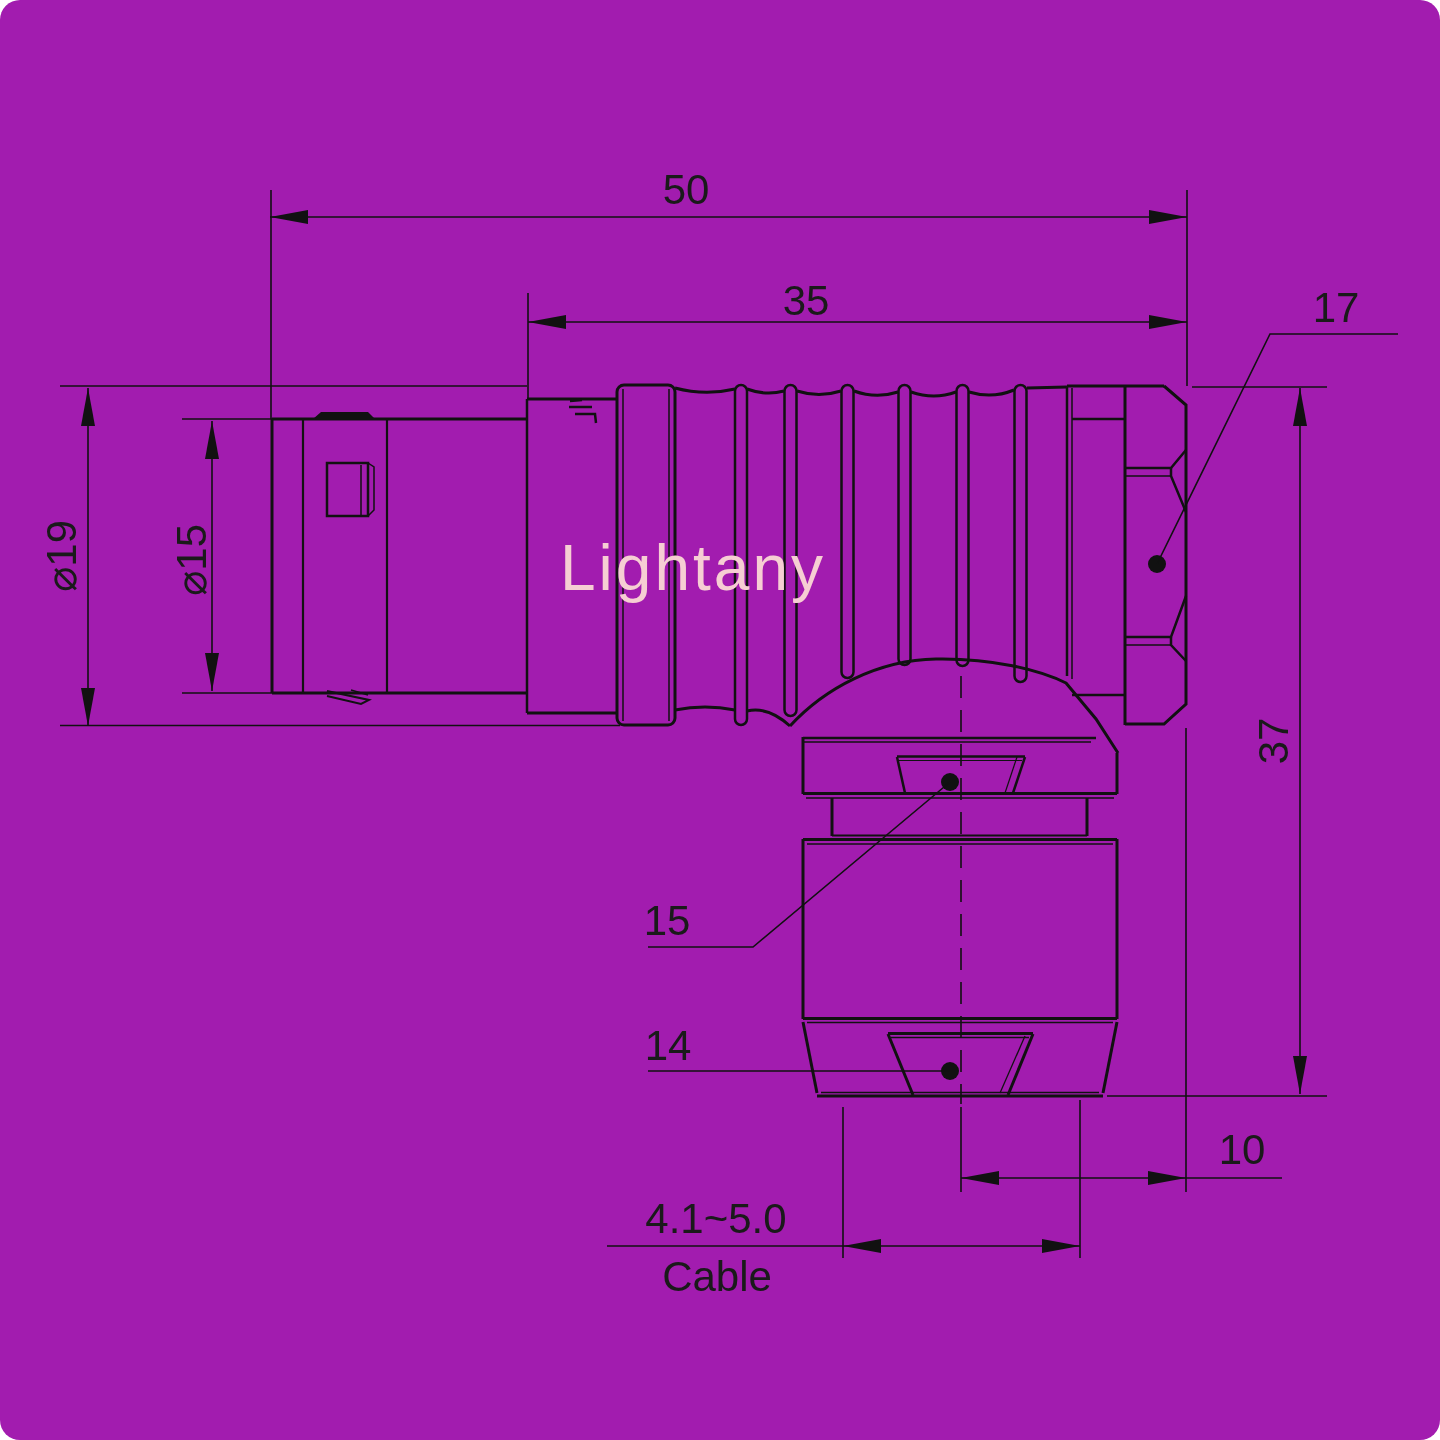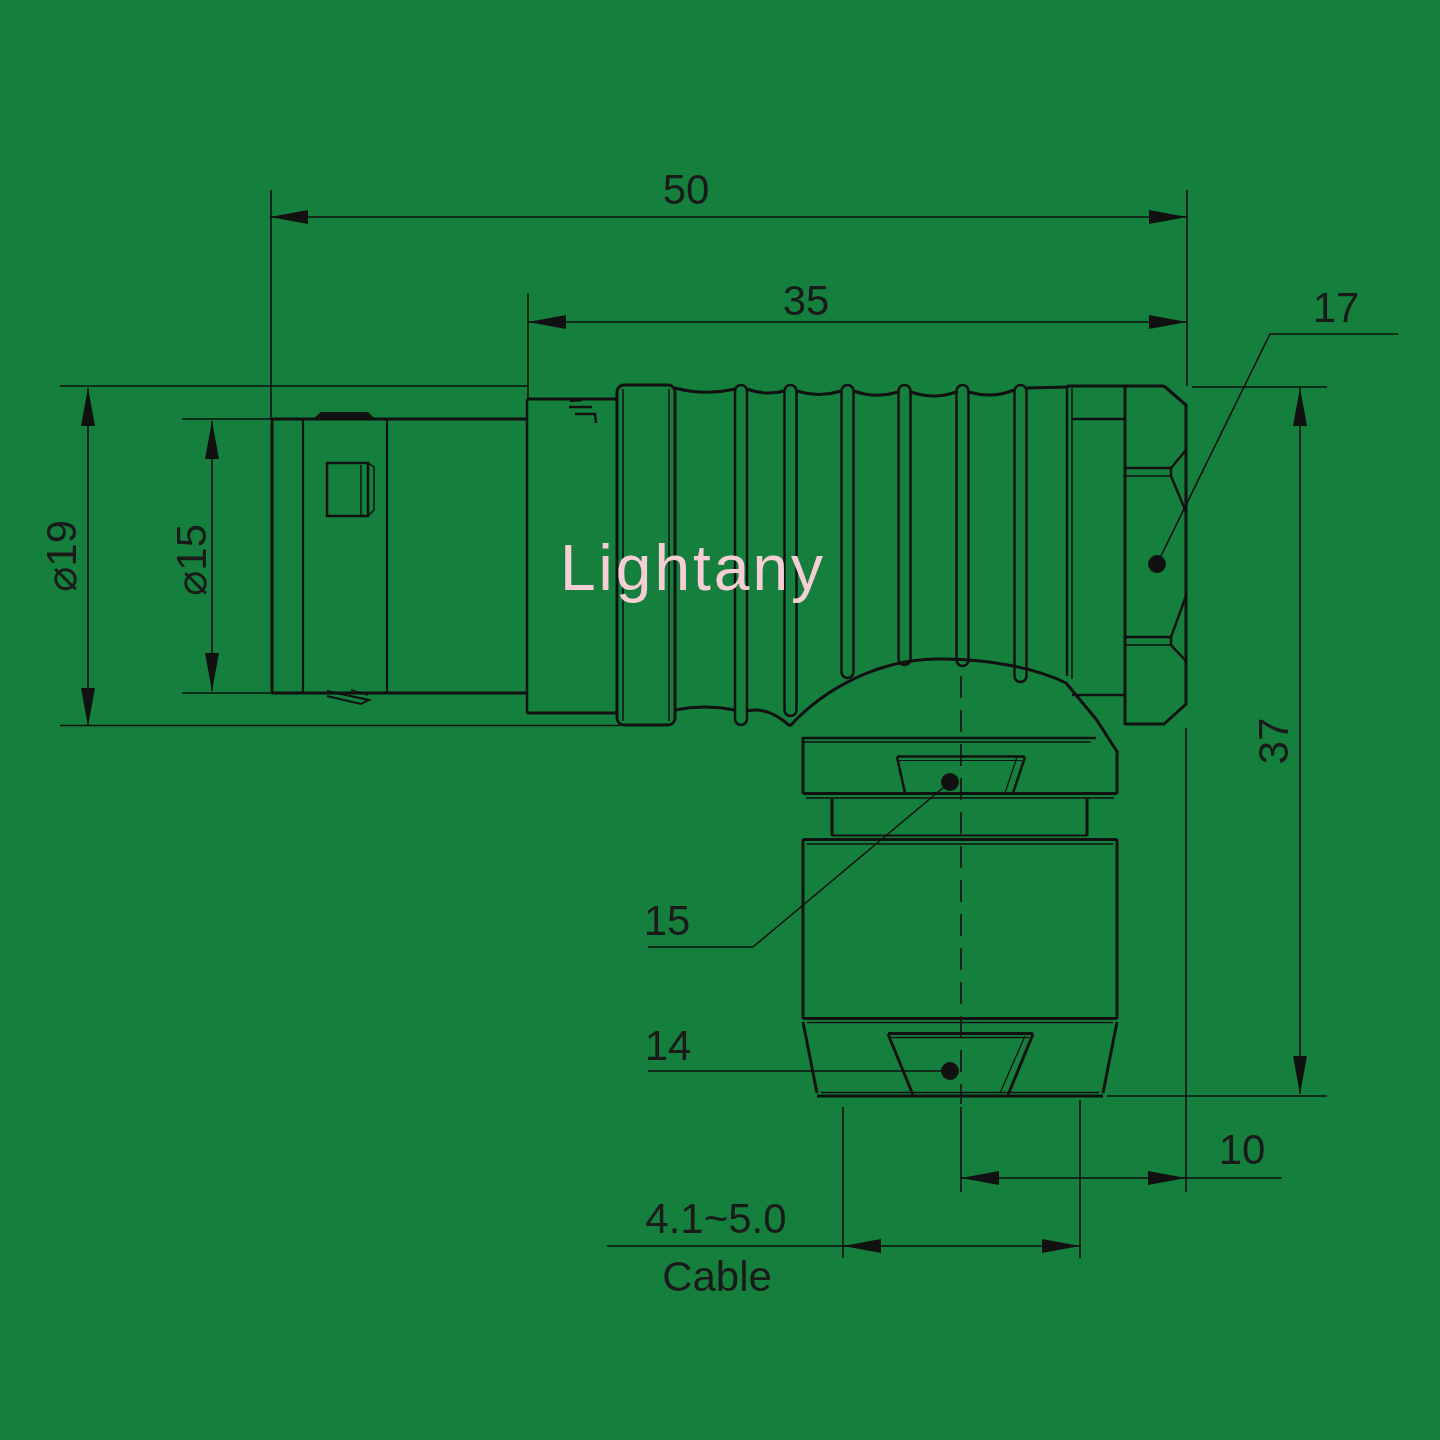--- a/index.html
+++ b/index.html
@@ -1,17 +1,17 @@
 <!DOCTYPE html>
 <html><head>
 <meta charset="utf-8">
 <style>
   html,body{margin:0;padding:0;background:#ffffff;}
-  .stage{position:relative;width:1440px;height:1440px;background:#15803d;overflow:hidden;
-         font-family:"Liberation Sans","DejaVu Sans",sans-serif;}
+  .stage{position:relative;width:1440px;height:1440px;background:#a21caf;overflow:hidden;
+         font-family:"Liberation Sans","DejaVu Sans",sans-serif;border-radius:20px;}
   svg{position:absolute;left:0;top:0;}
   .ln{stroke:#111111;fill:none;}
   .fillblk{fill:#111111;stroke:none;}
   text{fill:#1a1a1a;font-family:"Liberation Sans","DejaVu Sans",sans-serif;}
   .dimtxt{font-size:42px;}
   .watermark{font-size:64px;letter-spacing:3px;fill:#f6ced3;}
 </style>
 </head>
 <body>
 

